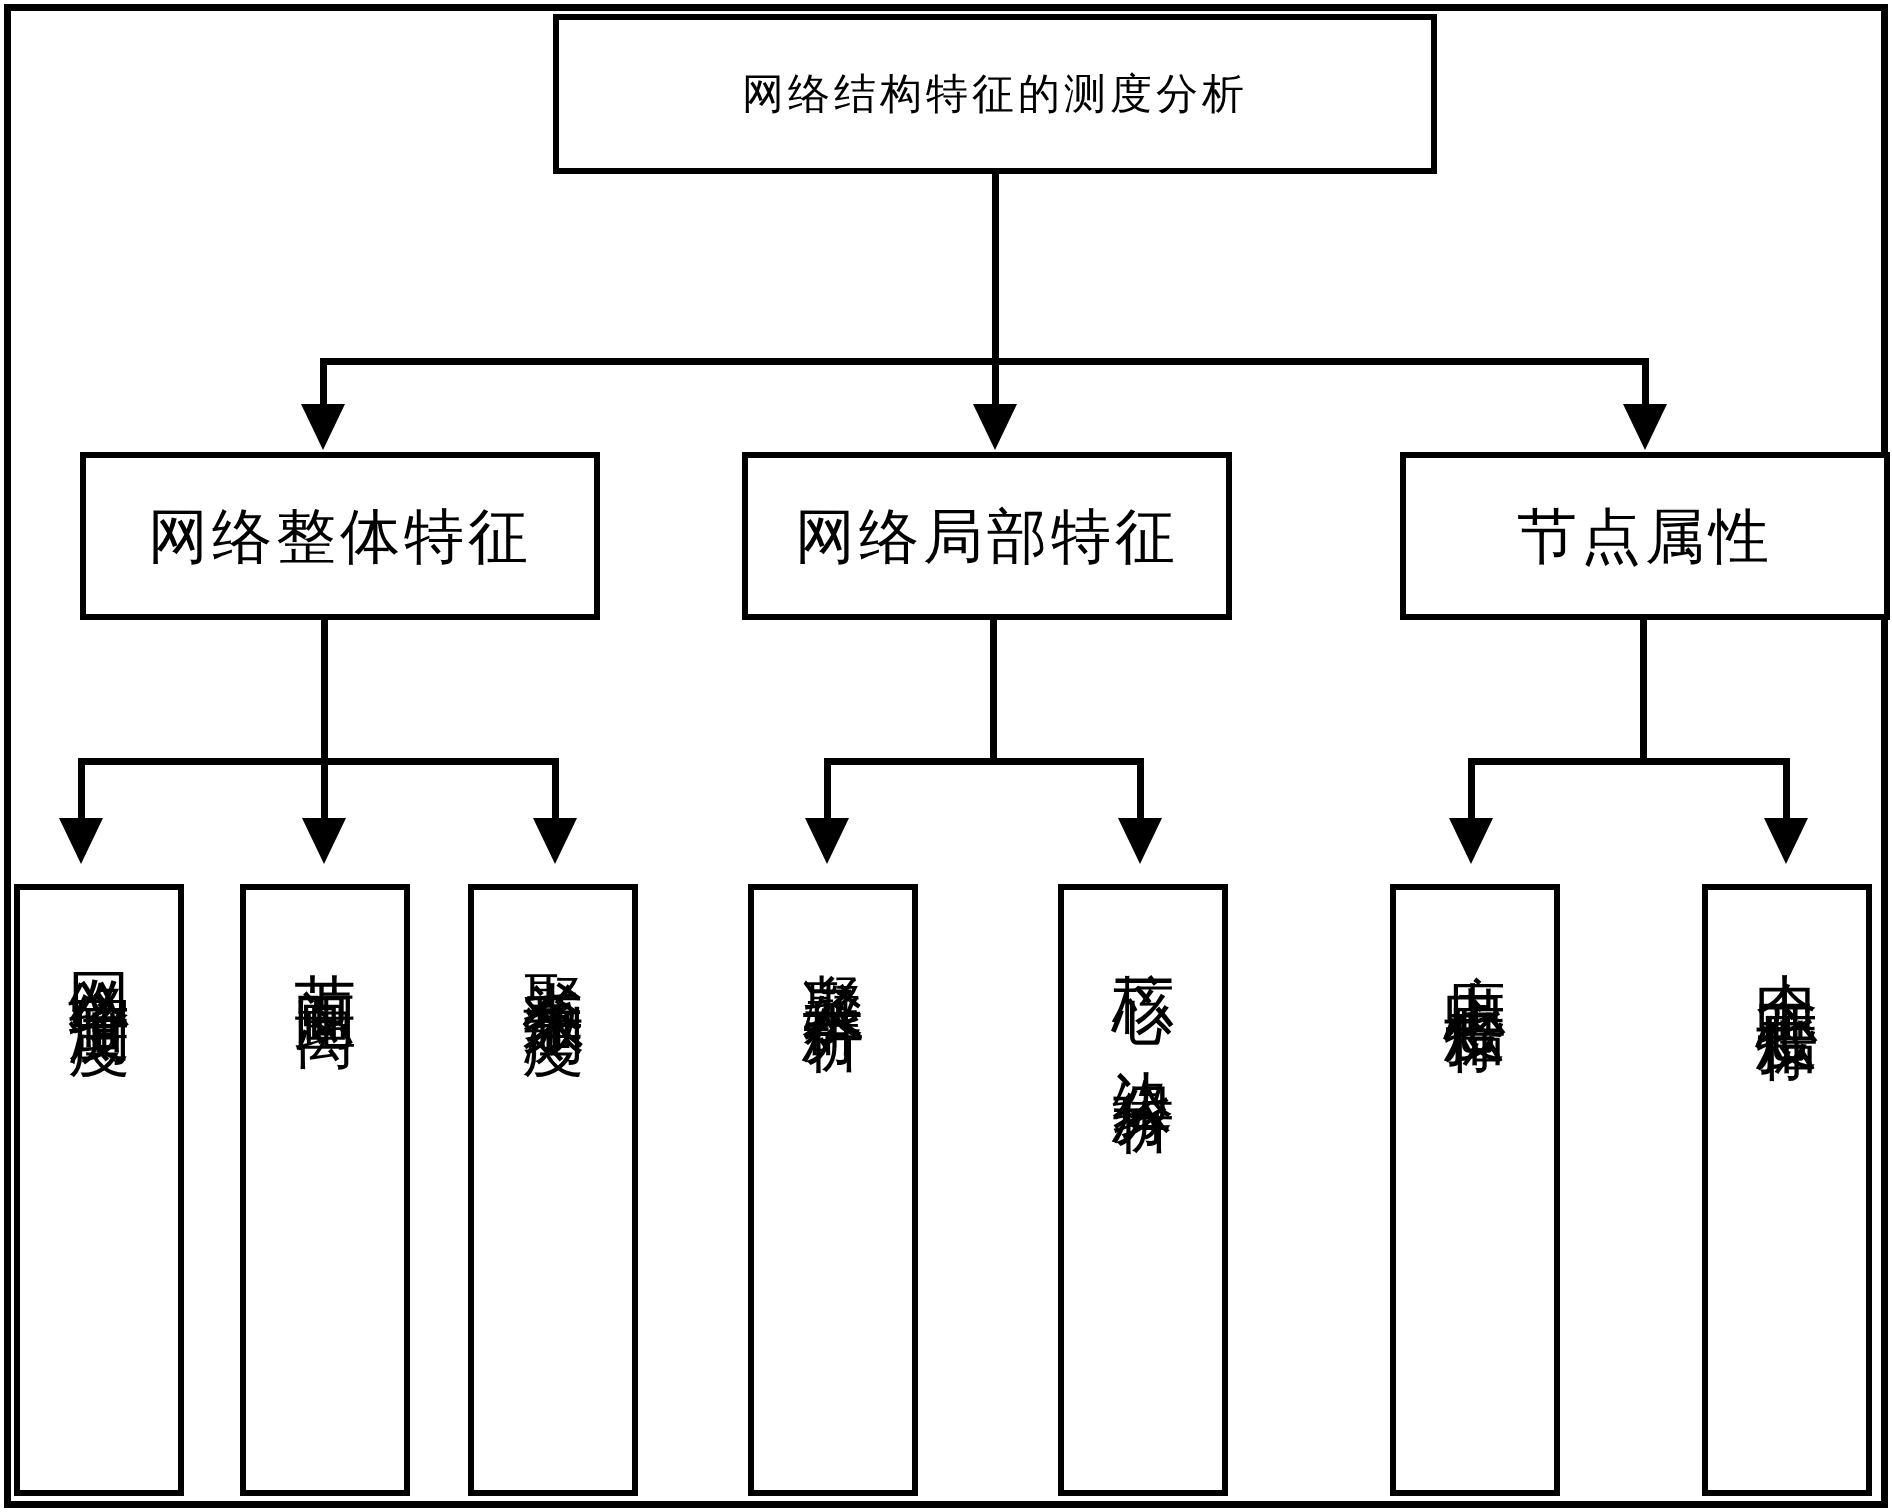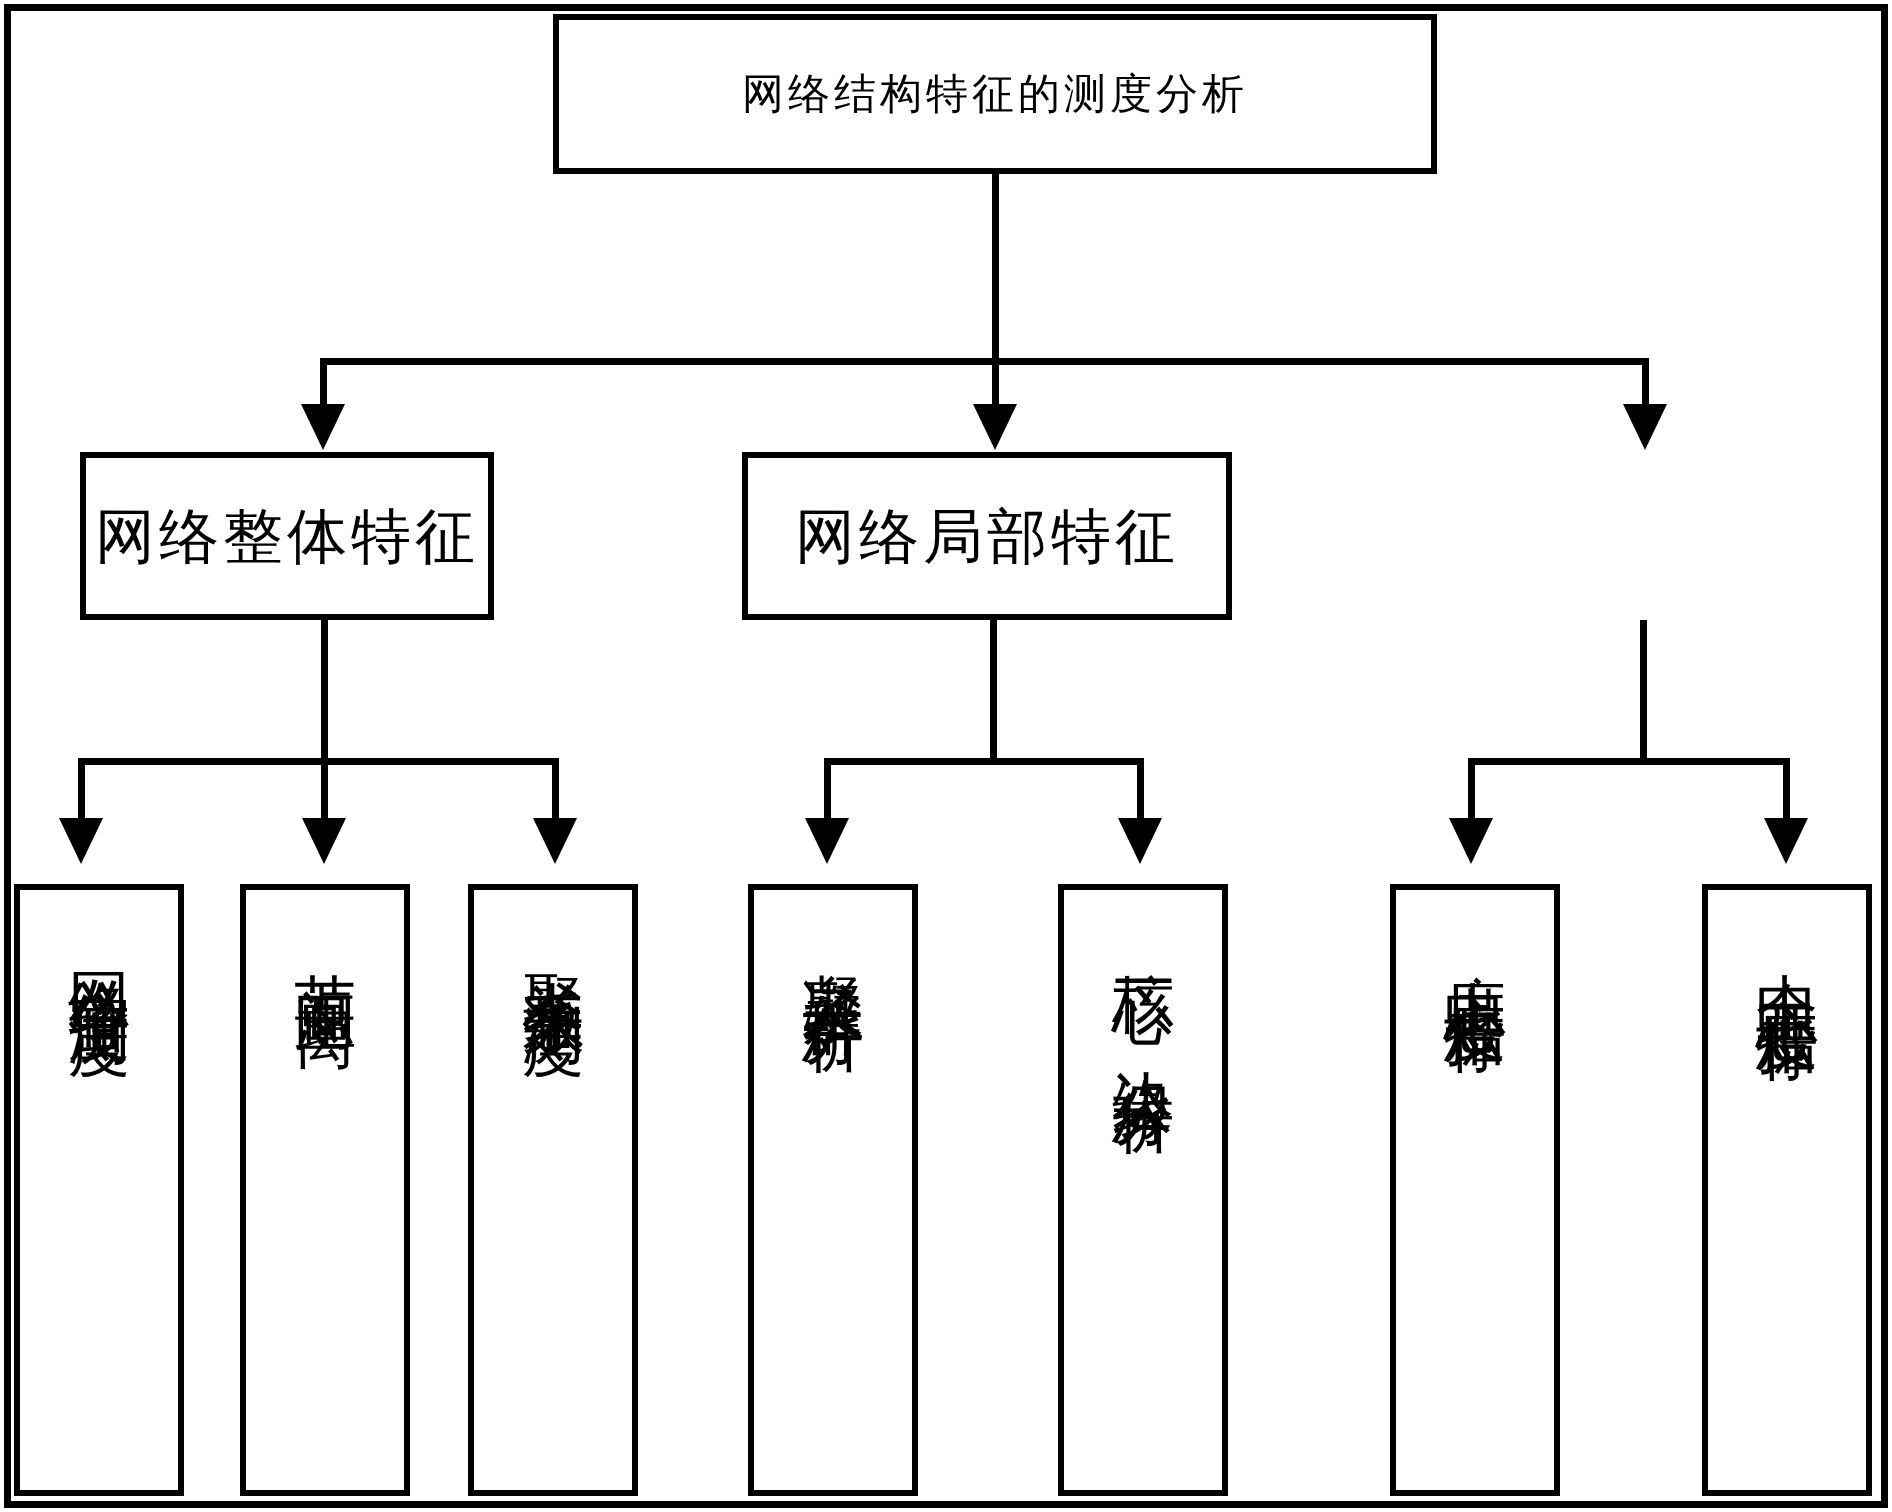--- a/index.html
+++ b/index.html
@@ -45,21 +45,21 @@
   #node-root {
     left: 553px; top: 14px; width: 884px; height: 160px;
   }
   #node-root .label {
     font-size: 42px;
     letter-spacing: 4px;
   }
   
   .node-l2 { height: 168px; }
   .node-l2 .label { font-size: 60px; letter-spacing: 4px; }
-  #node-l2-0 { left: 80px;   top: 452px; width: 414px; }
+  #node-l2-0 { left: 80px;   top: 452px; width: 520px; }
   #node-l2-1 { left: 742px;  top: 452px; width: 490px; }
   #node-l2-2 { left: 1400px; top: 452px; width: 490px; }
 
   
   .node-l3 {
     top: 884px;
     width: 170px;
     height: 612px;
     align-items: flex-start;
     justify-content: center;
@@ -117,20 +117,23 @@
   <div class="arrow-head" style="left:301px; top:404px;"></div>
   <div class="arrow-head" style="left:973px; top:404px;"></div>
   <div class="arrow-head" style="left:1623px; top:404px;"></div>
 
   <div class="node node-l2" id="node-l2-0">
     <span class="label">网络整体特征</span>
   </div>
   <div class="node node-l2" id="node-l2-1">
     <span class="label">网络局部特征</span>
   </div>
+  <div class="node node-l2" id="node-l2-2">
+    <span class="label">节点属性</span>
+  </div>
 
   <div class="edge-v" style="left:321px; top:620px; height:138px;"></div>
   <div class="edge-h" style="left:78px; top:758px; width:481px;"></div>
   <div class="edge-v" style="left:78px; top:758px; height:62px;"></div>
   <div class="edge-v" style="left:321px; top:758px; height:62px;"></div>
   <div class="edge-v" style="left:552px; top:758px; height:62px;"></div>
   <div class="arrow-head" style="left:59px; top:818px;"></div>
   <div class="arrow-head" style="left:302px; top:818px;"></div>
   <div class="arrow-head" style="left:533px; top:818px;"></div>
 

